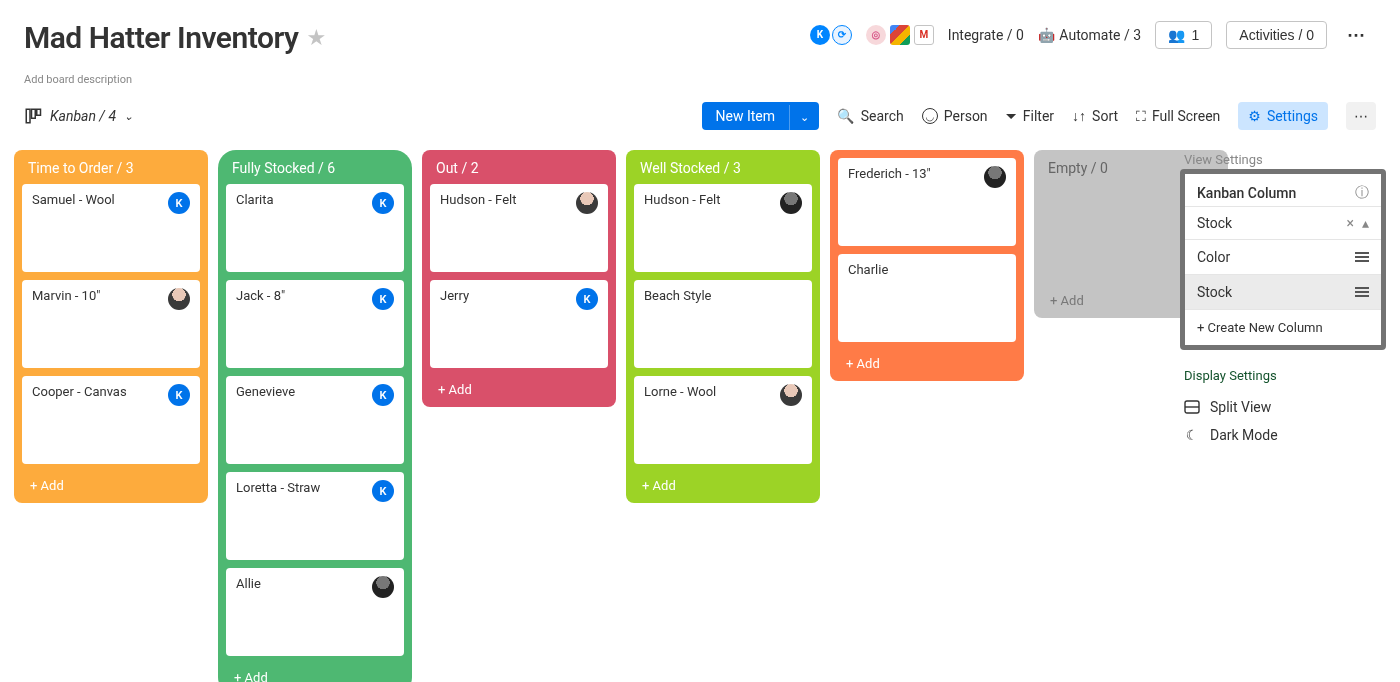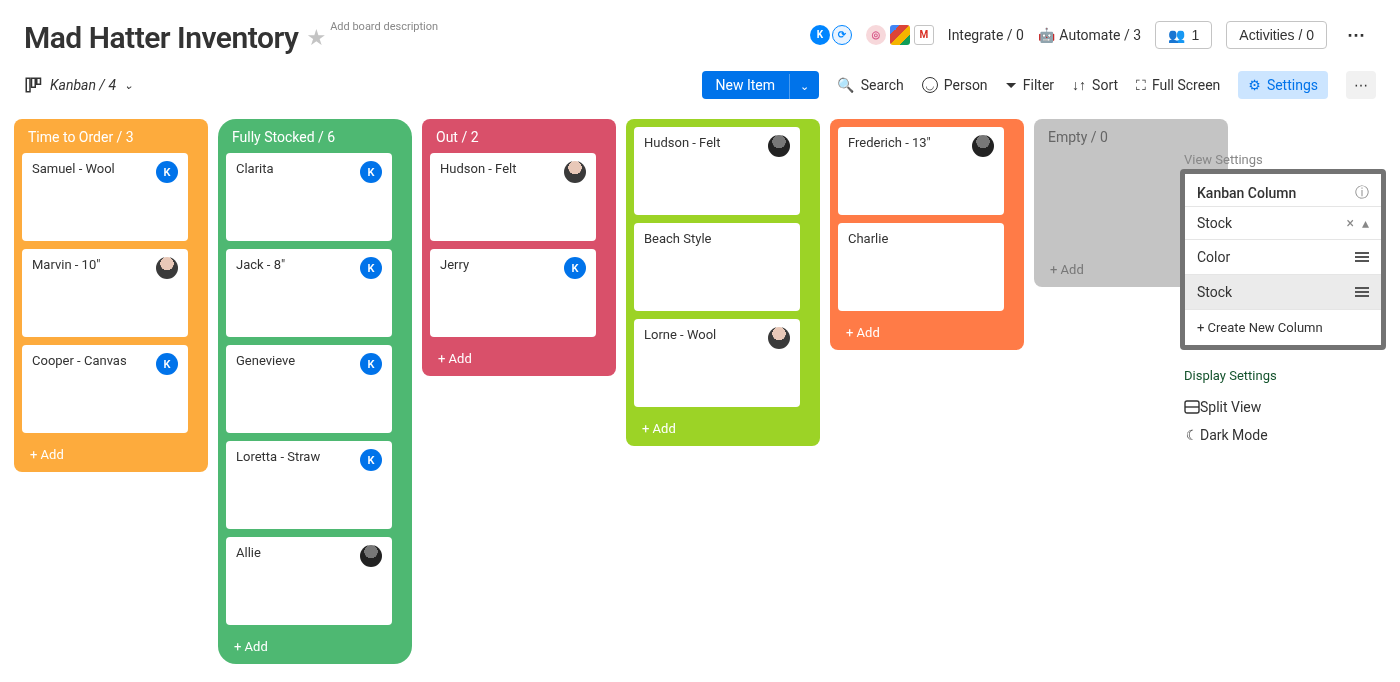--- a/index.html
+++ b/index.html
@@ -1,18 +1,18 @@
 <!DOCTYPE html>
 <html><head>
 <meta charset="utf-8">
 <style>
 * { box-sizing: border-box; margin: 0; padding: 0; }
 body { font-family: -apple-system, BlinkMacSystemFont, "Segoe UI", Roboto, Helvetica, Arial, sans-serif; width: 1400px; height: 682px; background: #fff; color: #333; font-size: 14px; overflow: hidden; }
 .header { display: flex; align-items: flex-start; justify-content: space-between; padding: 20px 28px 6px 24px; }
-.title-area { display: flex; gap: 4px; }
+.title-area { display: flex; flex-direction: column; gap: 18px; }
 .title-row { display: flex; align-items: center; gap: 8px; }
 .board-title { font-size: 30px; font-weight: 600; letter-spacing: -0.5px; }
 .star { color: #c4c4c4; font-size: 22px; }
 .desc { color: #888; font-size: 11px; }
 .header-actions { display: flex; align-items: center; gap: 14px; }
 .int-icons { display: flex; align-items: center; gap: 2px; }
 .int-icon { width: 20px; height: 20px; border-radius: 50%; display: inline-flex; align-items: center; justify-content: center; font-size: 10px; font-weight: 700; }
 .c-blue { background: #0085ff; color: #fff; }
 .c-outline { background: #e8f3ff; border: 1px solid #0085ff; color: #0085ff; }
 .c-pink { background: #f7d8db; color: #d95a8b; }
@@ -27,40 +27,40 @@
 .view-switch svg { width: 18px; height: 18px; }
 .toolbar-right { display: flex; align-items: center; gap: 18px; }
 .new-item { display: flex; align-items: flex-end; background: #0073ea; color: #ffffff; border-radius: 4px; overflow: hidden; }
 .new-item .lbl { padding: 6px 14px; font-size: 14px; }
 .new-item .chev { padding: 6px 10px; border-left: 1px solid rgba(255,255,255,0.3); font-size: 11px; }
 .tool-link { display: flex; align-items: center; gap: 6px; cursor: pointer; color: #333; font-size: 14px; }
 .settings-active { background: #cce5ff; border-radius: 4px; padding: 6px 10px; color: #0073ea; }
 .more-box { background: #f1f1f1; border-radius: 4px; padding: 6px 8px; cursor: pointer; }
 
 .board { display: flex; padding: 8px 14px; gap: 10px; align-items: flex-start; }
-.col { width: 194px; border-radius: 8px; padding: 8px 20px 0 8px; display: flex; flex-direction: column; gap: 0; flex-shrink: 0; }
+.col { width: 194px; border-radius: 8px; padding: 8px 8px 0 8px; display: flex; flex-direction: column; gap: 0; flex-shrink: 0; }
 .col-header { color: #fff; padding: 2px 4px 8px 6px; font-size: 14px; font-weight: 400; }
 .card { background: #fff; border-radius: 4px; padding: 8px 10px; margin-bottom: 8px; min-height: 88px; display: flex; align-items: flex-start; justify-content: space-between; font-size: 13px; color: #333; }
 .add-row { color: #fff; font-size: 13px; padding: 6px 8px 10px 8px; cursor: pointer; }
 .avatar-k { width: 22px; height: 22px; border-radius: 50%; background: #0073ea; color: #fff; font-size: 11px; font-weight: 600; display: flex; align-items: center; justify-content: center; }
 .avatar-img { width: 22px; height: 22px; border-radius: 50%; background: radial-gradient(circle at 50% 30%, #e8c8b8 35%, #3a3a3a 36%); }
 .avatar-dark { width: 22px; height: 22px; border-radius: 50%; background: radial-gradient(circle at 50% 30%, #777 35%, #222 36%); }
 .empty-head { color: #666; }
 .empty-add { color: #777; }
 
 .sidebar { position: absolute; right: 14px; top: 152px; width: 206px; }
 .side-label { color: #888; font-size: 13px; margin-bottom: 2px; padding-left: 4px; }
 .panel { border: 5px solid #737373; border-radius: 4px; background: #fff; }
 .panel-head { display: flex; justify-content: space-between; align-items: center; padding: 10px 12px 4px 12px; font-size: 14px; font-weight: 500; }
 .panel-sel { display: flex; justify-content: space-between; align-items: center; padding: 8px 12px; border-top: 1px solid #e5e5e5; font-size: 14px; }
 .panel-opt { display: flex; justify-content: space-between; align-items: center; padding: 9px 12px; border-top: 1px solid #e5e5e5; font-size: 14px; }
 .panel-opt.sel { background: #ebebeb; }
 .panel-create { padding: 10px 12px; border-top: 1px solid #e5e5e5; font-size: 13px; cursor: pointer; }
 .disp-label { color: #14532d; font-size: 13px; margin: 18px 0 10px 4px; }
-.disp-item { display: flex; align-items: center; padding: 6px 4px; font-size: 14px; cursor: pointer; }
+.disp-item { display: flex; align-items: center; gap: 10px; padding: 6px 4px; font-size: 14px; cursor: pointer; }
 .ico { width: 16px; height: 16px; display: inline-flex; align-items: center; justify-content: center; }
 .drag-lines { display:inline-block; width:14px;}
 .drag-lines span{ display:block; height:2px; background:#555; margin:2px 0;}
 </style>
 </head>
 <body>
 
 <div class="header">
   <div class="title-area">
     <div class="title-row">
@@ -183,20 +183,21 @@
         <span>Hudson - Felt</span>
         <span class="avatar-img"></span>
       </div>
       <div class="card">
         <span>Jerry</span>
         <span class="avatar-k">K</span>
       </div>
       <div class="add-row">+ Add</div>
     </div>
     <div class="col" style="background: rgb(156, 211, 38);">
+      <div class="col-header">Well Stocked / 3</div>
       <div class="card">
         <span>Hudson - Felt</span>
         <span class="avatar-dark"></span>
       </div>
       <div class="card">
         <span>Beach Style</span>
       </div>
       <div class="card">
         <span>Lorne - Wool</span>
         <span class="avatar-img"></span>

